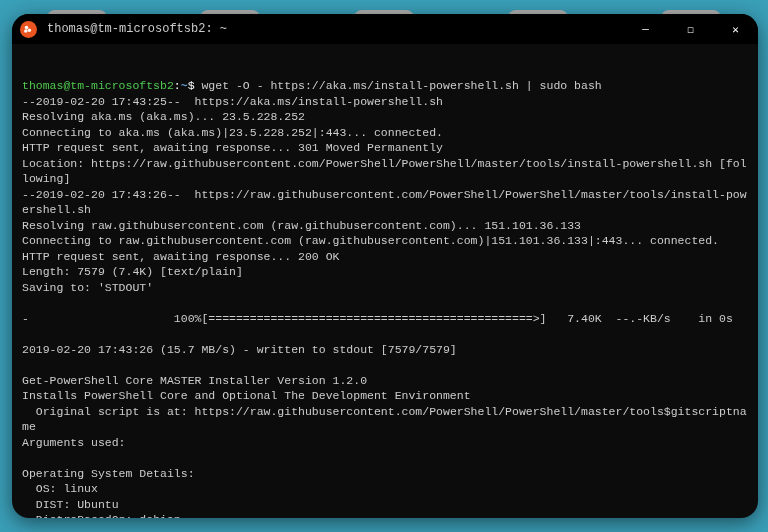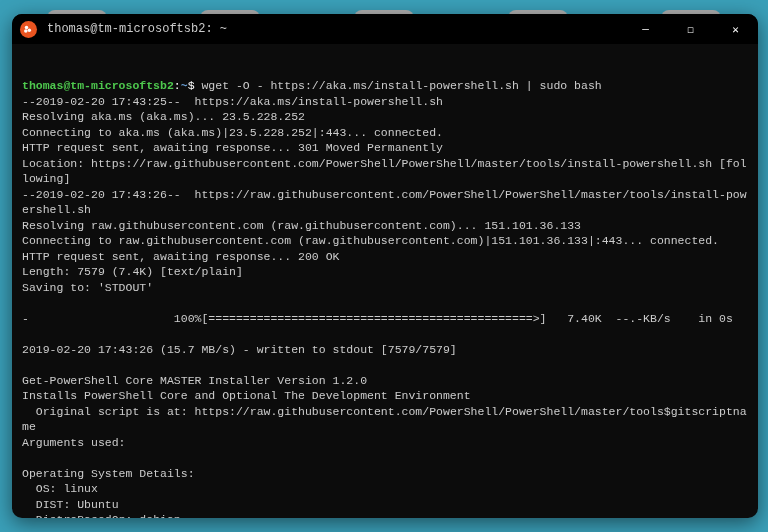--- a/index.html
+++ b/index.html
@@ -49,21 +49,21 @@
     }
     .robot-eye.left { left: 12px; }
     .robot-eye.right { right: 12px; }
     .terminal {
       position: absolute;
       top: 14px;
       left: 12px;
       right: 10px;
       bottom: 14px;
       background: #0c0c0c;
-      border-radius: 10px;
+      border-radius: 17px;
       box-shadow: 0 5px 20px rgba(0,0,0,0.5);
       display: flex;
       flex-direction: column;
       overflow: hidden;
     }
     .titlebar {
       height: 30px;
       background: #000;
       display: flex;
       align-items: center;
@@ -116,21 +116,21 @@
     }
     .content::-webkit-scrollbar {
       width: 14px;
     }
     .content::-webkit-scrollbar-track {
       background: #111;
     }
     .content::-webkit-scrollbar-thumb {
       background: #444;
     }
-    .prompt-user { color: #4ec94e; font-weight: bold; }
+    .prompt-user { color: #4ec94e; font-weight: normal; }
     .prompt-colon { color: #fff; }
     .prompt-path { color: #6a9fd4; font-weight: bold; }
     .line { display: block; word-break: break-all; }
   </style>
 </head>
 <body>
 
 <div class="desktop-bg">
   <div class="robot-icon">
       <div class="robot-head">

